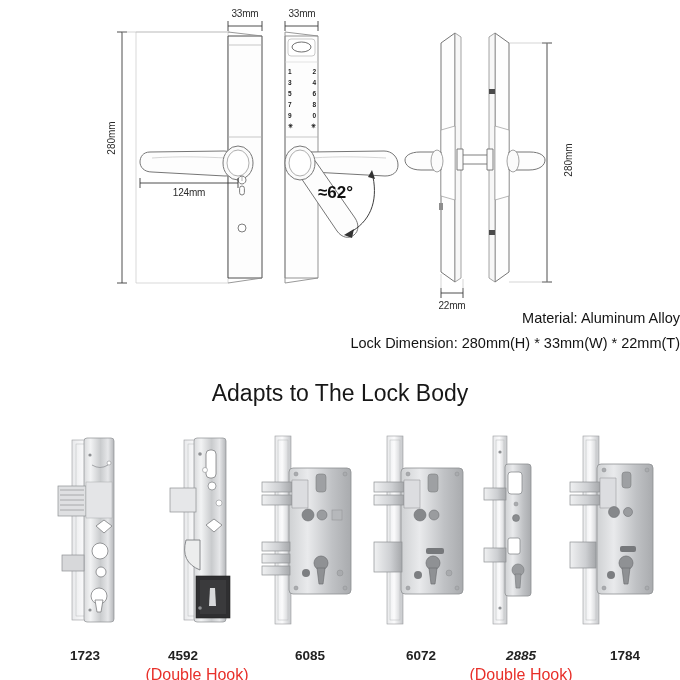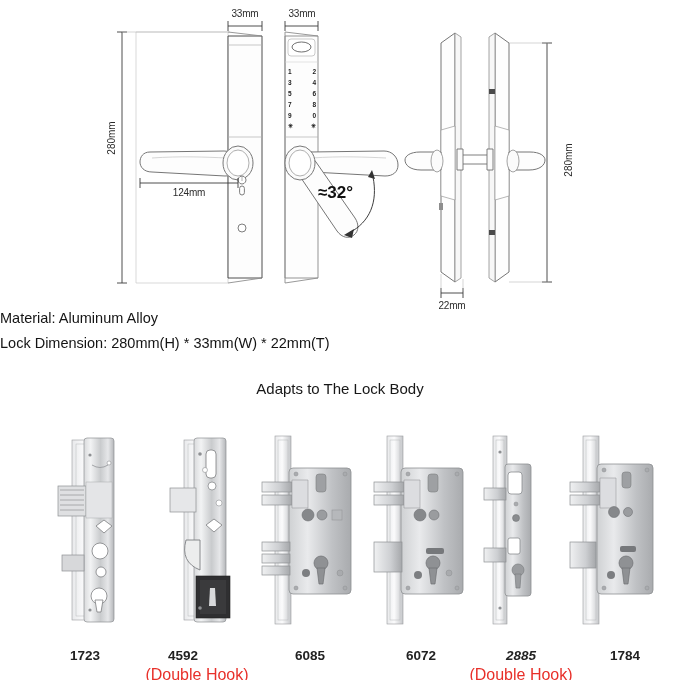--- a/index.html
+++ b/index.html
@@ -24,26 +24,26 @@
   .dim-v{
     font-size:10px;color:#2b2b2b;white-space:nowrap;
     transform-origin:0 0;
   }
   .angle{
     font-size:17px;font-weight:bold;color:#111;white-space:nowrap;
   }
 
   
   .spec{
-    width:680px;text-align:left;
+    width:680px;text-align:right;
     font-size:14.5px;color:#141414;white-space:nowrap;
   }
   .section-title{
     width:680px;text-align:center;
-    font-size:15px;color:#171717;white-space:nowrap;
+    font-size:23px;color:#171717;white-space:nowrap;
   }
 
   
   .lb-caption{
     position:absolute;text-align:center;width:110px;
     font-size:13.5px;font-weight:bold;color:#222;
   }
   .lb-sub{
     position:absolute;text-align:center;width:140px;
     font-size:16px;color:#e8302a;
@@ -224,21 +224,21 @@
 
   <div class="abs" style="left:106px;top:138px;">
     <div class="dim-v" style="transform:rotate(-90deg) translate(-50%,0);">280mm</div>
   </div>
   <div class="abs" style="left:563px;top:160px;">
     <div class="dim-v" style="transform:rotate(-90deg) translate(-50%,0);">280mm</div>
   </div>
 
   <div class="abs dim" style="left:140px;top:187px;width:98px;text-align:center;">124mm</div>
   <div class="abs dim" style="left:427px;top:300px;width:50px;text-align:center;">22mm</div>
-  <div class="abs angle" style="left:318px;top:183px;">≈32°</div>
+  <div class="abs angle" style="left:318px;top:183px;">≈62°</div>
 
   <div class="abs spec" style="left:0px;top:310px;">Material: Aluminum Alloy</div>
   <div class="abs spec" style="left:0px;top:335px;">Lock Dimension: 280mm(H) * 33mm(W) * 22mm(T)</div>
 
   <div class="abs section-title" style="left:0px;top:380px;">Adapts to The Lock Body</div>
 
   <svg class="abs" style="left:0px;top:430px;" width="680" height="200" viewBox="0 0 680 200">
     <defs>
       <linearGradient id="steel" x1="0" y1="0" x2="1" y2="0">
         <stop offset="0%" stop-color="#d9dadc"></stop>

